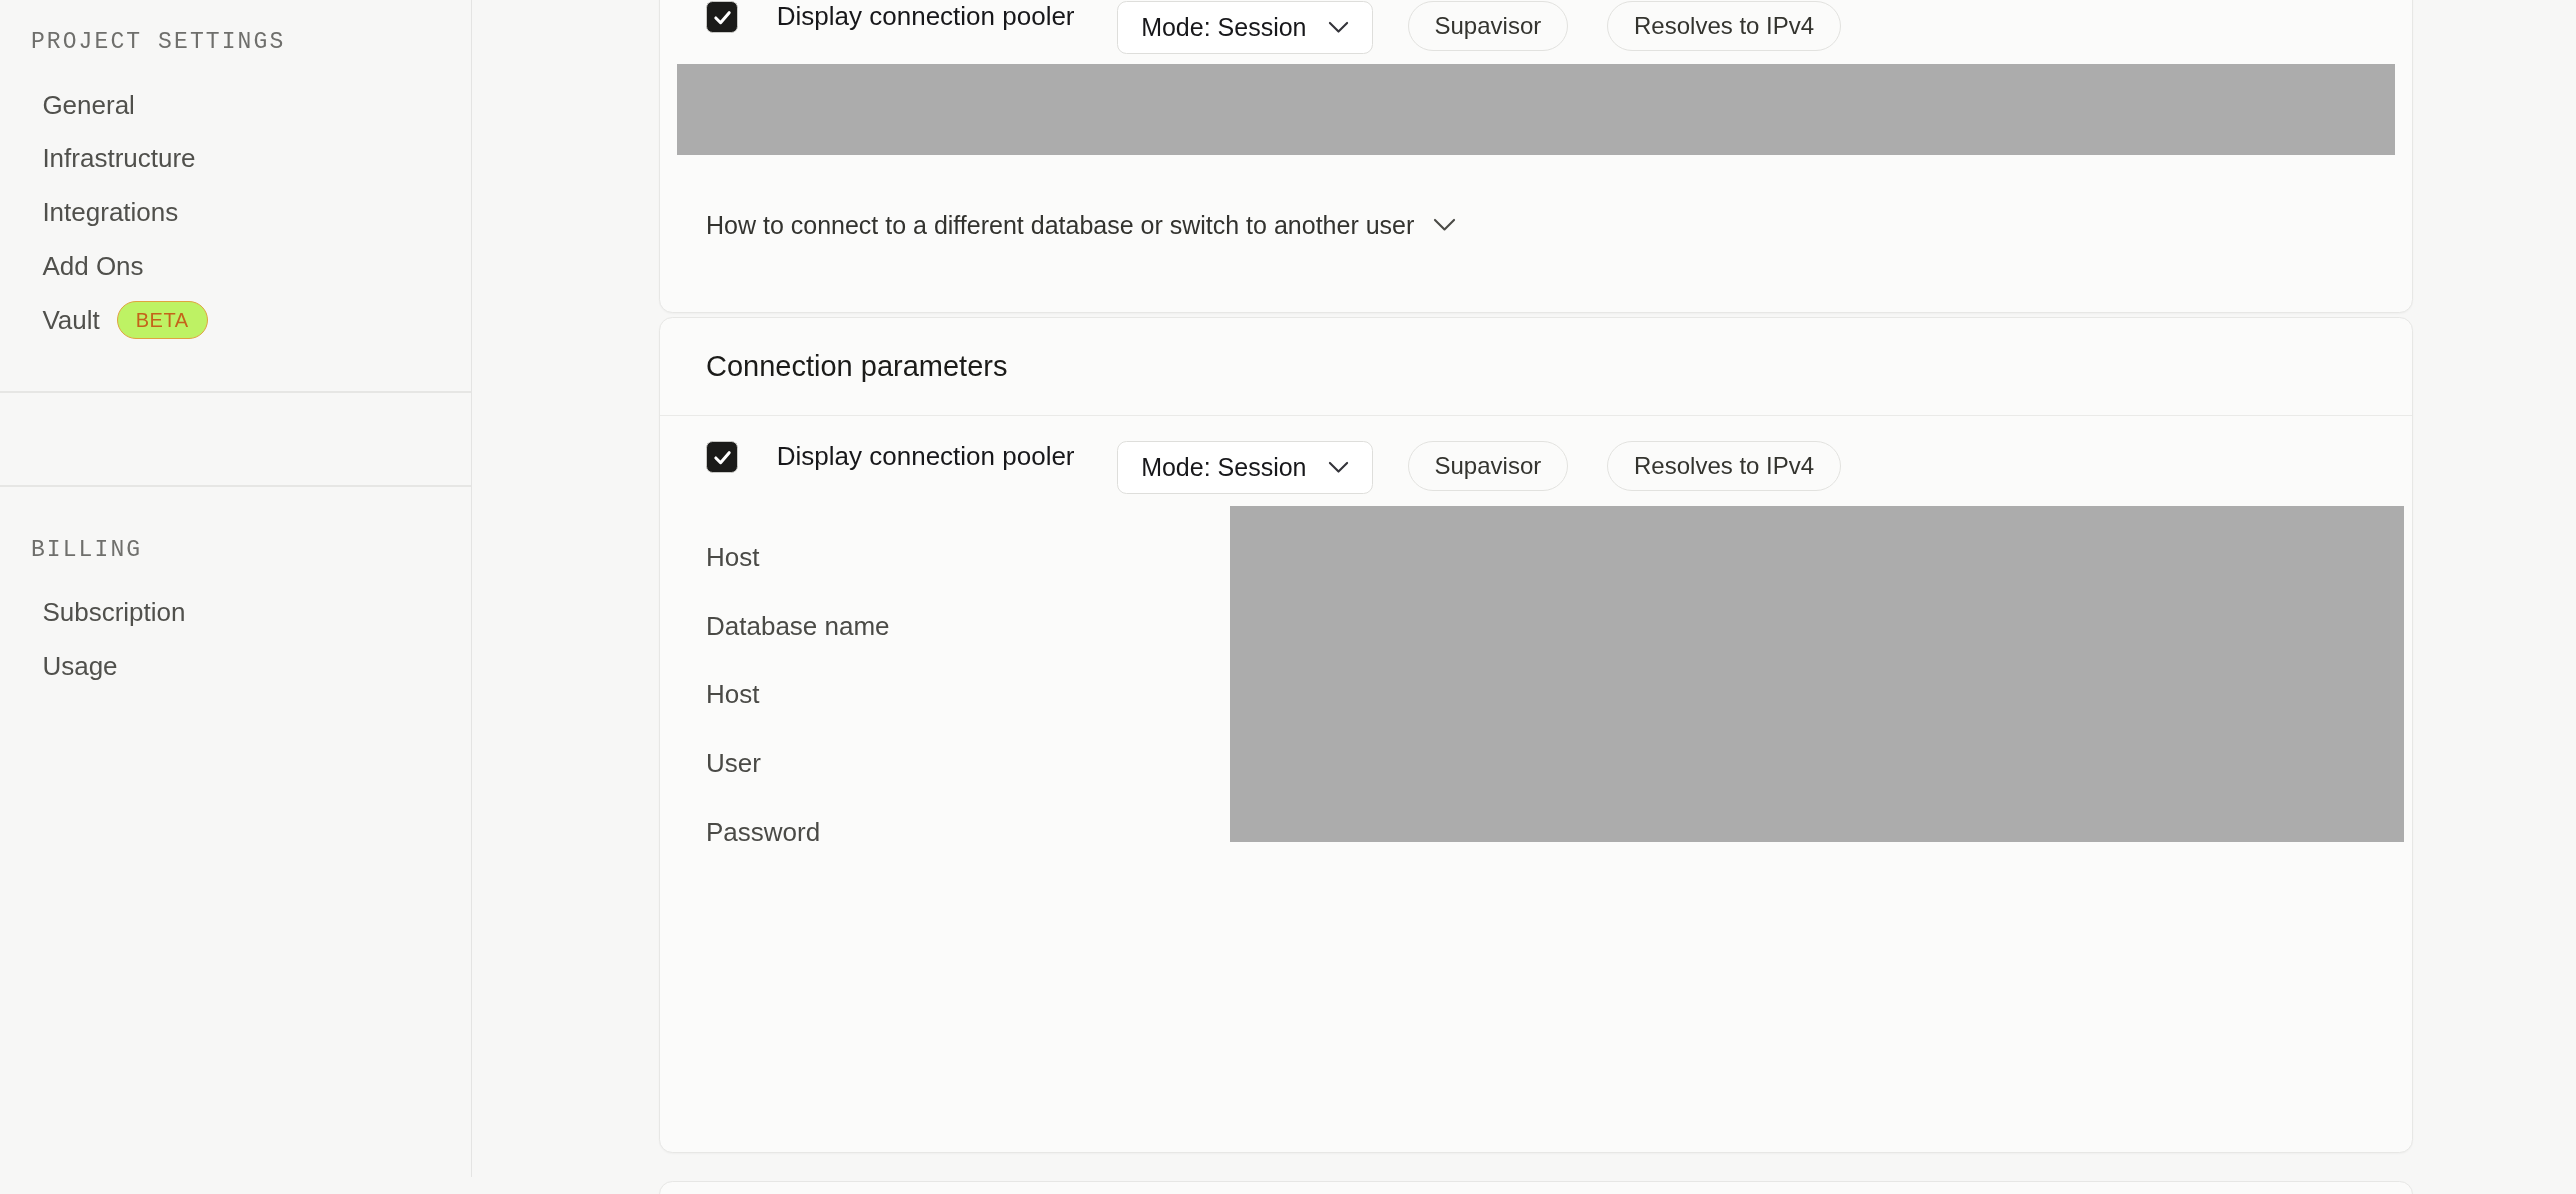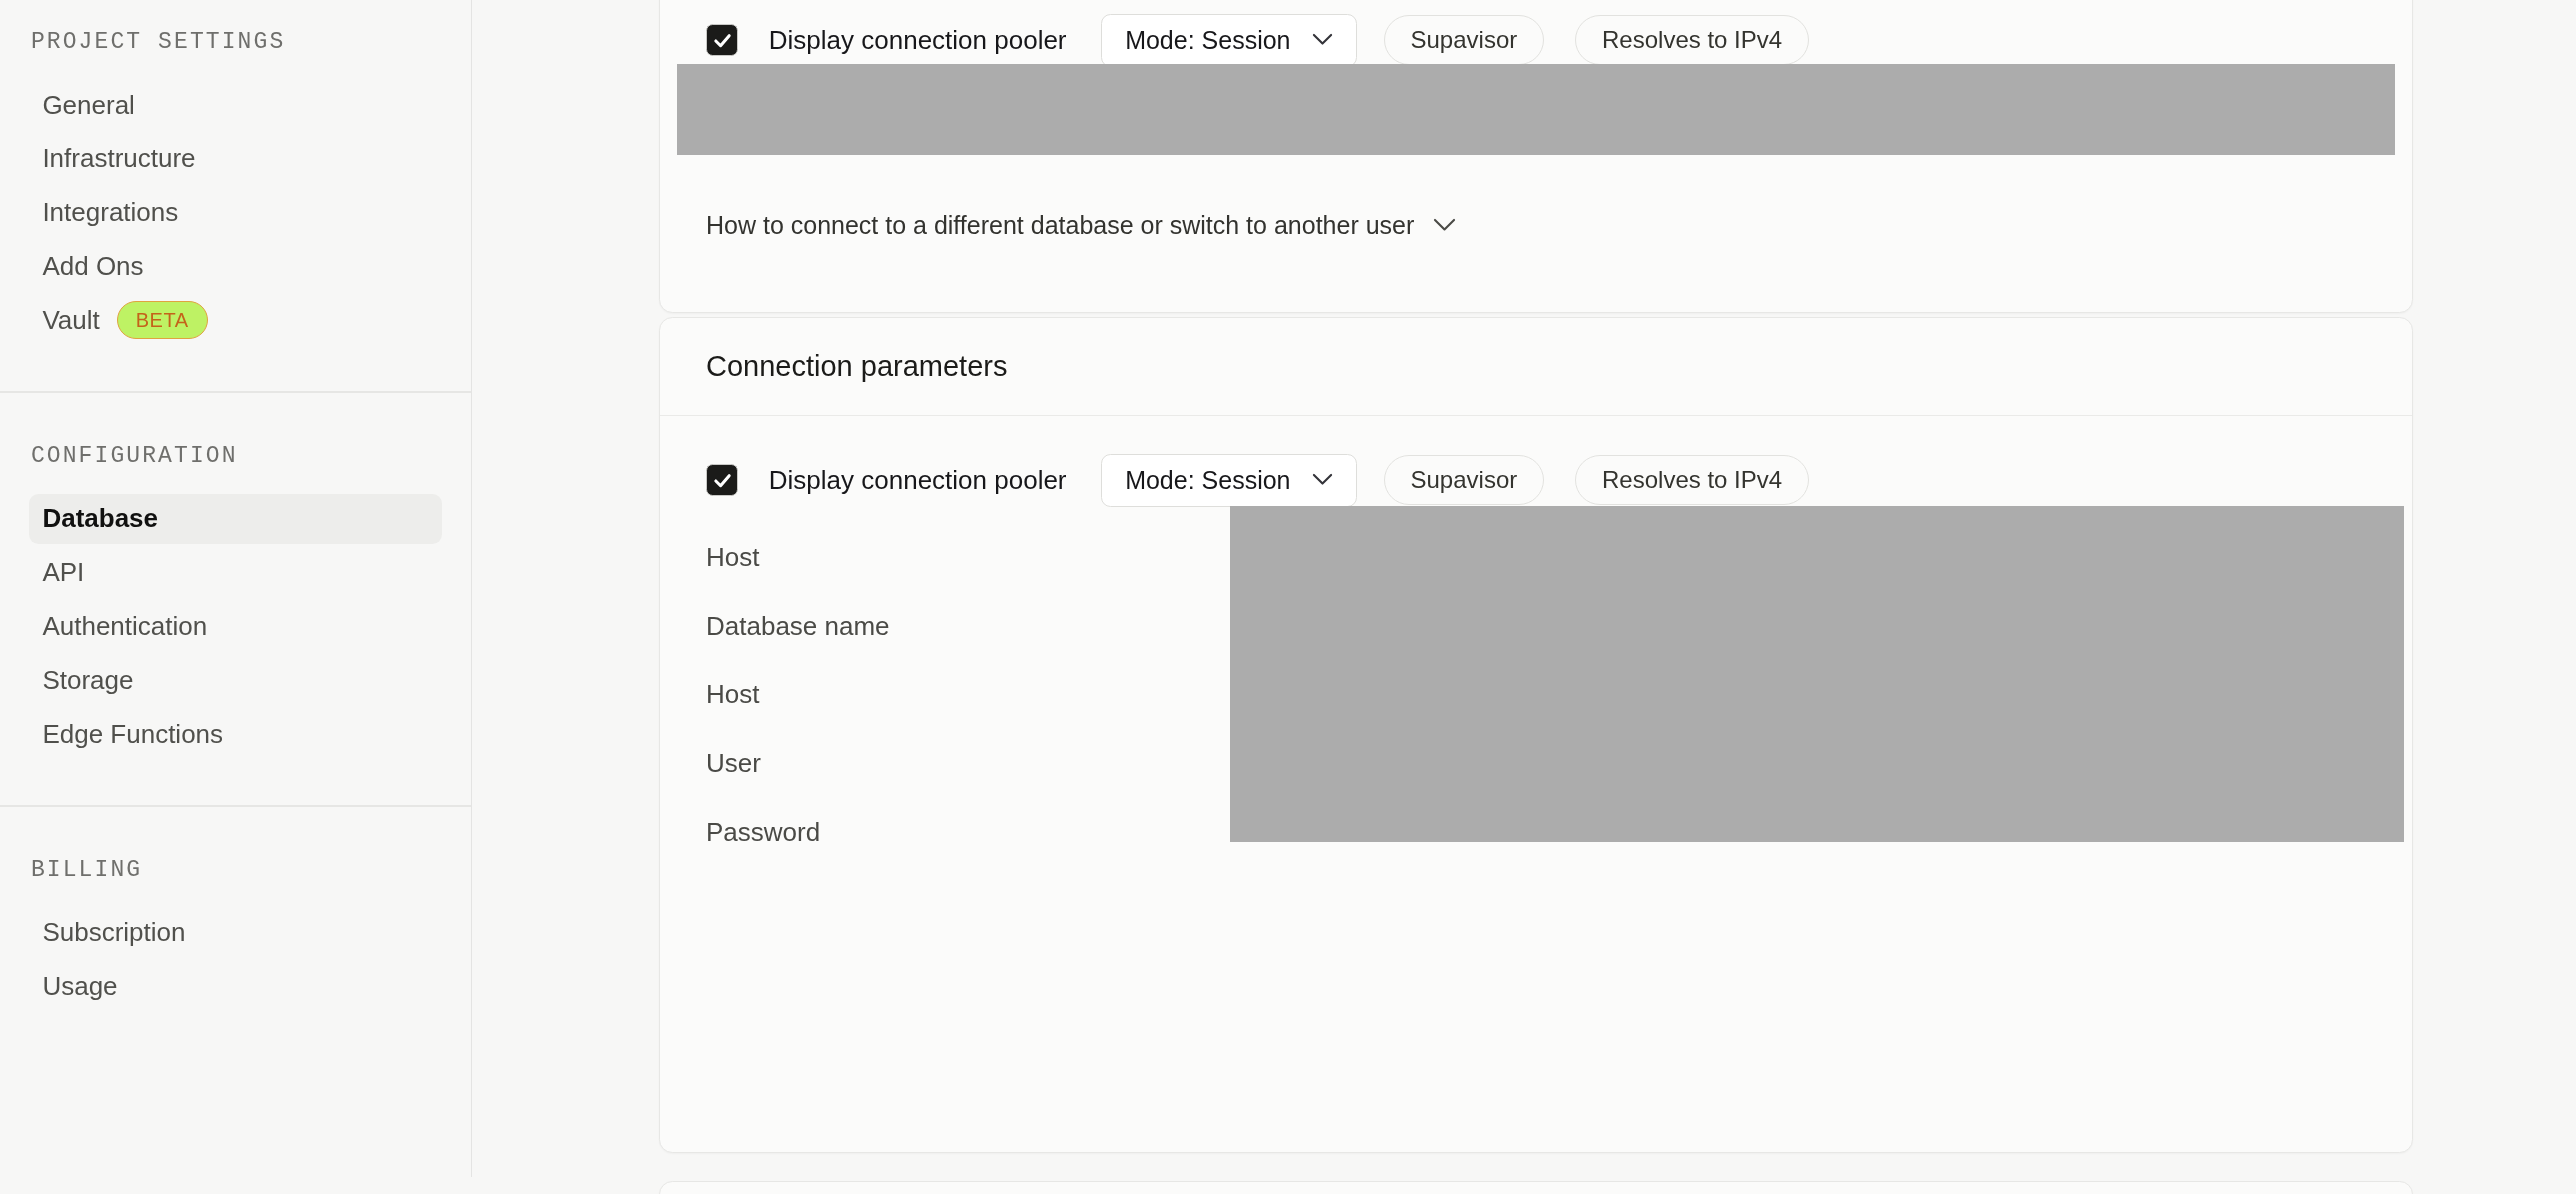--- a/index.html
+++ b/index.html
@@ -98,22 +98,22 @@
   }
   .card-title {
     font-size: 29px;
     color: #1B1B19;
     font-weight: normal;
   }
 
   
   .pooler-row {
     display: flex;
-    align-items: center;
-    gap: 27px;
+    align-items: flex-start;
+    gap: 35px;
     padding: 0 46px;
     height: 78px;
   }
   .chk {
     width: 32px;
     height: 32px;
     border-radius: 6.7px;
     background: #1B1B19;
     border: 1.9px solid #C9C9C6;
     display: flex;
@@ -212,39 +212,20 @@
       <div class="nav-item">
         <span>Vault</span>
         <span class="badge-beta">BETA</span>
       </div>
     </div>
 
     <div class="sp1"></div>
     <div class="divider"></div>
     <div class="sp2"></div>
 
-    <div class="nav-section">
-      <div class="section-label">CONFIGURATION</div>
-
-      <div class="nav-item selected">
-        <span>Database</span>
-      </div>
-      <div class="nav-item">
-        <span>API</span>
-      </div>
-      <div class="nav-item">
-        <span>Authentication</span>
-      </div>
-      <div class="nav-item">
-        <span>Storage</span>
-      </div>
-      <div class="nav-item">
-        <span>Edge Functions</span>
-      </div>
-    </div>
 
     <div class="sp1"></div>
     <div class="divider"></div>
     <div class="sp2"></div>
 
     <div class="nav-section">
       <div class="section-label">BILLING</div>
 
       <div class="nav-item">
         <span>Subscription</span>

